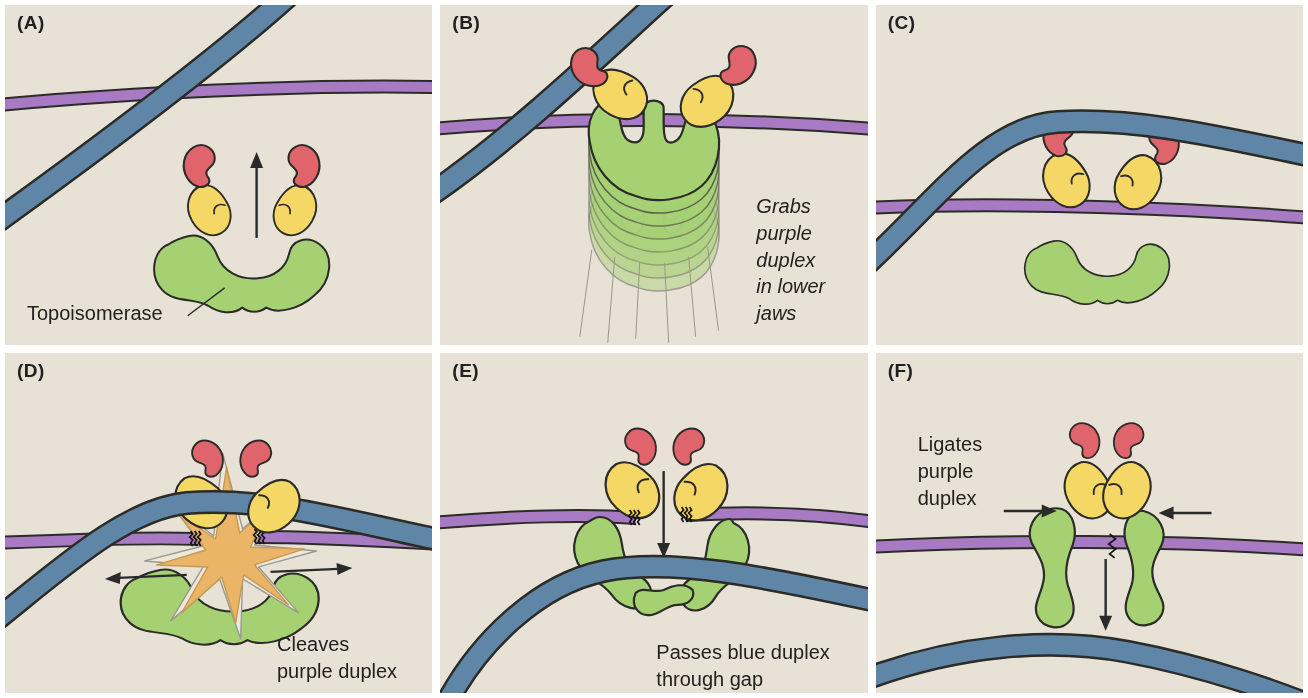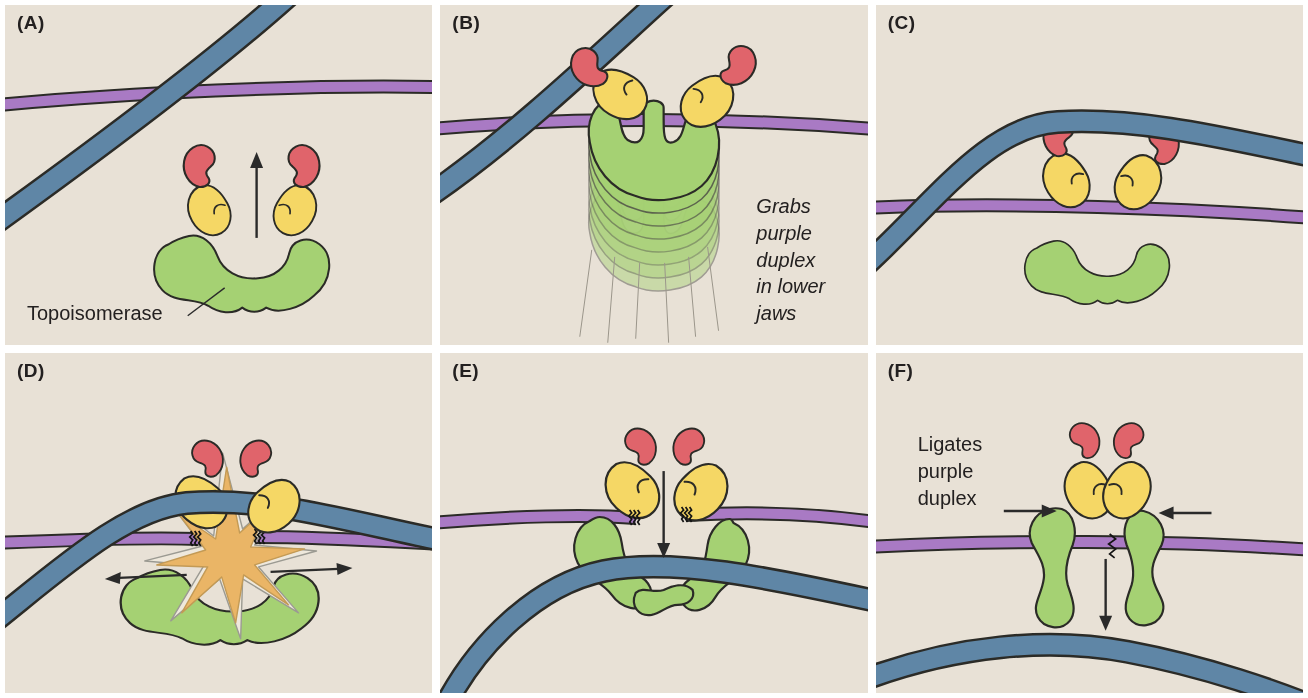--- a/index.html
+++ b/index.html
@@ -191,20 +191,22 @@
       <g>
         <line class="arrow" x1="182" y1="222" x2="114" y2="225"></line>
         <polygon class="ah" points="100,226 116,219 115,231"></polygon>
       </g>
       <g>
         <line class="arrow" x1="266" y1="219" x2="334" y2="216"></line>
         <polygon class="ah" points="348,215 332,210 333,222"></polygon>
       </g>
     </svg>
     <div class="panel-label">(D)</div>
+    <div class="caption" style="left:272px;top:278px;">Cleaves
+purple duplex</div>
   </div>
 
   <div class="panel">
     <svg viewBox="0 0 428 340">
       <g>
         <path class="bo" stroke-width="14" d="M -8,170 C 70,163 150,161 196,165"></path>
         <path class="purple-core" stroke-width="10" d="M -8,170 C 70,163 150,161 196,165"></path>
         <path class="bo" stroke-width="14" d="M 246,162 C 320,158 380,161 436,169"></path>
         <path class="purple-core" stroke-width="10" d="M 246,162 C 320,158 380,161 436,169"></path>
       </g>
@@ -236,20 +238,22 @@
         <path class="bo" stroke-width="24" d="M 8,348 C 38,292 96,232 164,218 C 234,204 334,226 436,248"></path>
         <path class="blue-core" stroke-width="19" d="M 8,348 C 38,292 96,232 164,218 C 234,204 334,226 436,248"></path>
       </g>
       <path class="f-green" d="M 196,240 C 190,254 200,264 212,262 C 222,260 228,252 238,252 C 248,252 256,246 253,237 C 245,229 232,233 224,237 C 214,241 204,233 196,240 Z"></path>
       <g>
         <line class="arrow" x1="224" y1="118" x2="224" y2="194"></line>
         <polygon class="ah" points="224,205 217.5,190 230.5,190"></polygon>
       </g>
     </svg>
     <div class="panel-label">(E)</div>
+    <div class="caption" style="left:216px;top:286px;">Passes blue duplex
+through gap</div>
   </div>
 
   <div class="panel">
     <svg viewBox="0 0 428 340">
       <g>
         <path class="bo" stroke-width="14" d="M -8,194 C 120,187 300,187 436,197"></path>
         <path class="purple-core" stroke-width="10" d="M -8,194 C 120,187 300,187 436,197"></path>
         <path class="hatch" d="M 234,181 l 6,5 -7,5 7,5 -6,5 5,4"></path>
       </g>
       <g>

